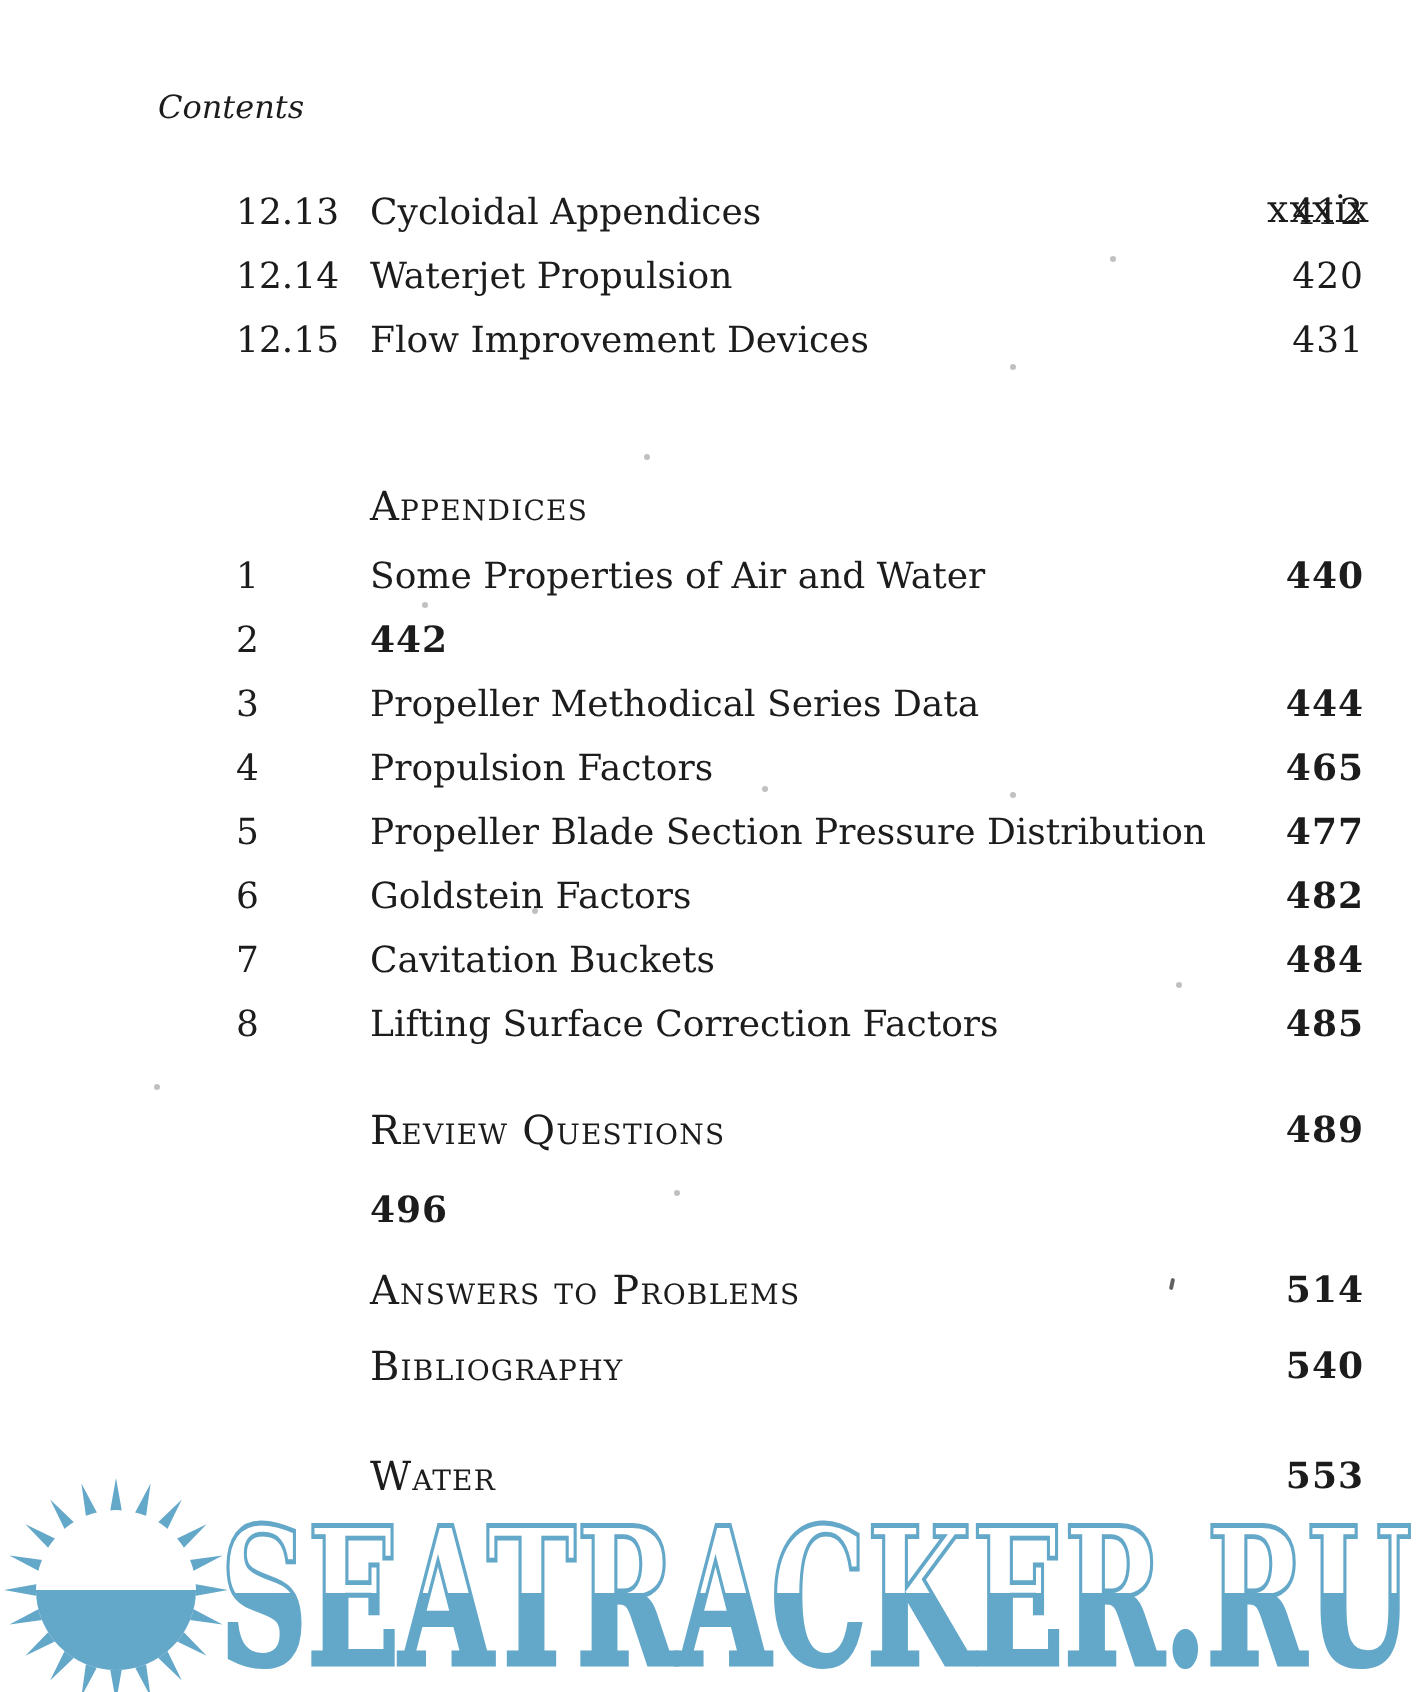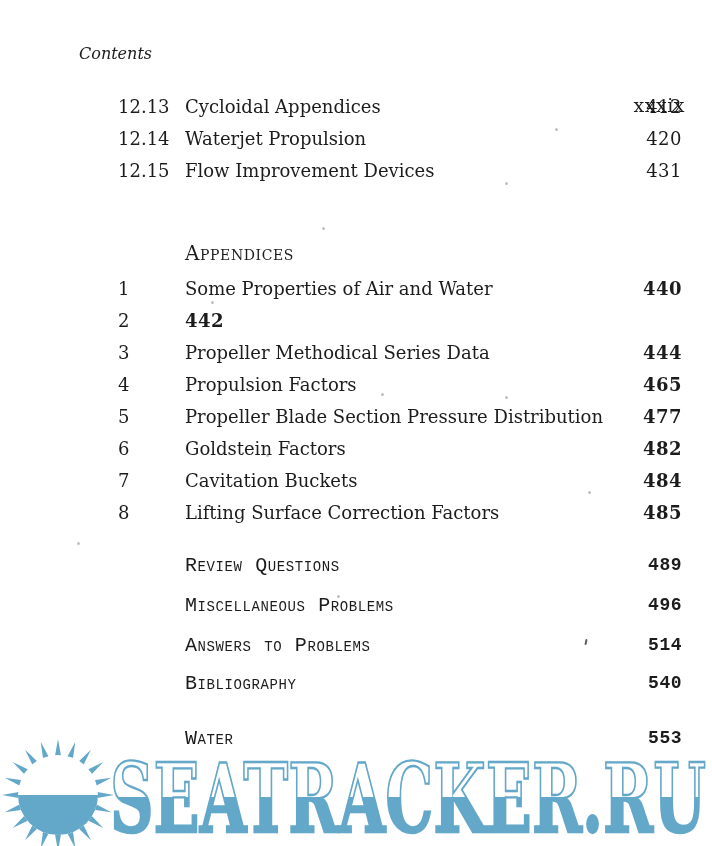--- a/index.html
+++ b/index.html
@@ -8,21 +8,21 @@
     font-family:"DejaVu Serif", serif;color:#1c1c1c;overflow:hidden;
   }
   .hdr-left{position:absolute;left:55px;top:44px;font-style:italic;font-size:16px;margin-left:24px;}
   .hdr-right{position:absolute;right:27px;top:46px;font-size:19px;letter-spacing:.5px;margin-top:48px;}
 
   .sec{position:absolute;left:118px;width:564px;}
   .sec-chapters{top:90px;}
   .sec-heading{position:absolute;left:185px;top:241px;font-variant:small-caps;
     font-size:20px;letter-spacing:.6px;}
   .sec-appendix{top:272px;}
-  .sec-back{top:549px;font-family:Liberation Mono, monospace;}
+  .sec-back{top:549px;}
 
   .row{display:flex;align-items:center;height:32px;font-size:18px;}
   .row .num{flex:none;width:67px;}
   .row .title{flex:1 1 auto;white-space:nowrap;}
   .row .pageno{flex:none;text-align:right;letter-spacing:.5px;}
 
   .sec-back .row{padding-left:67px;margin-bottom:8px;}
   .sec-back div.row:nth-of-type(3){margin-bottom:6px;}
   .sec-back div.row:nth-of-type(4){margin-bottom:23px;justify-content:flex-end;}
   .sec-back .title{font-variant:small-caps;font-size:20px;letter-spacing:.6px;}
@@ -107,21 +107,20 @@
       </div>
     </section>
 
   <section class="sec sec-back">
 
   <div class="row">
         <span class="title">Review Questions</span>
         <span class="pageno">489</span>
       </div>
       <div class="row">
-        <span class="title">Miscellaneous Problems</span>
         <span class="pageno">496</span>
       </div>
       <div class="row">
         <span class="title">Answers to Problems</span>
         <span class="pageno">514</span>
       </div>
       <div class="row">
         <span class="title">Bibliography</span>
         <span class="pageno">540</span>
       </div>

